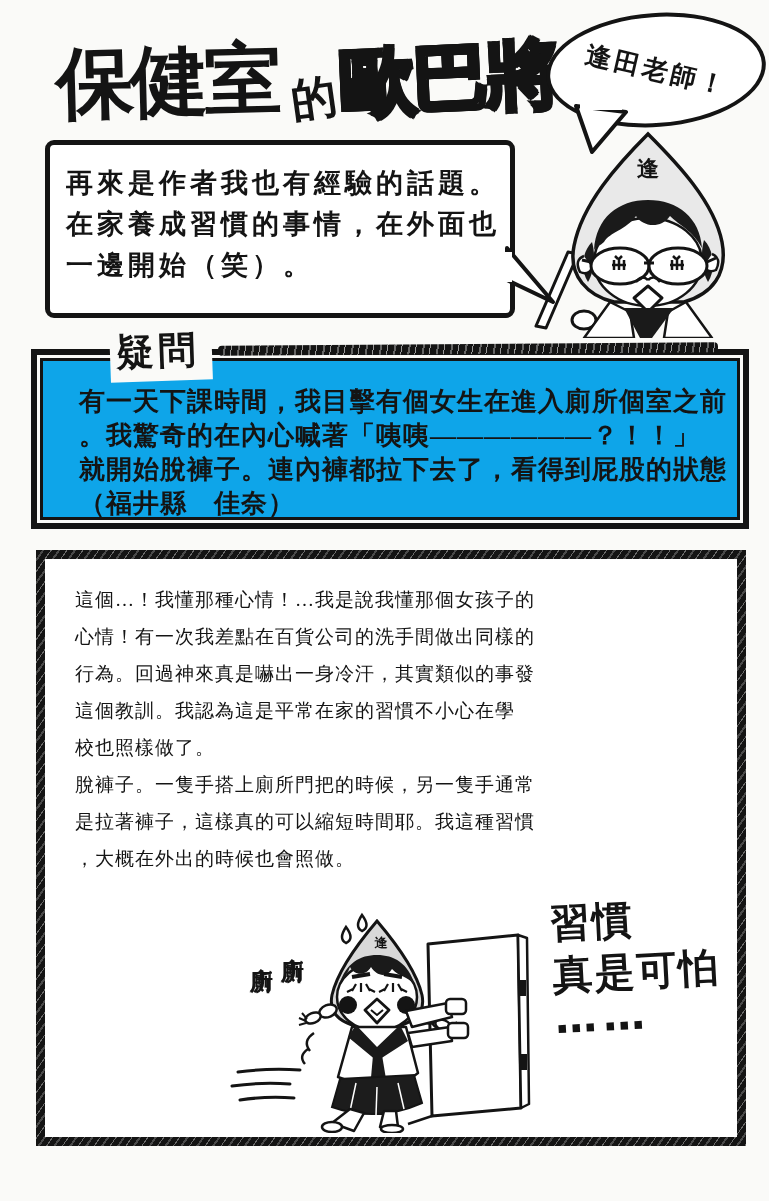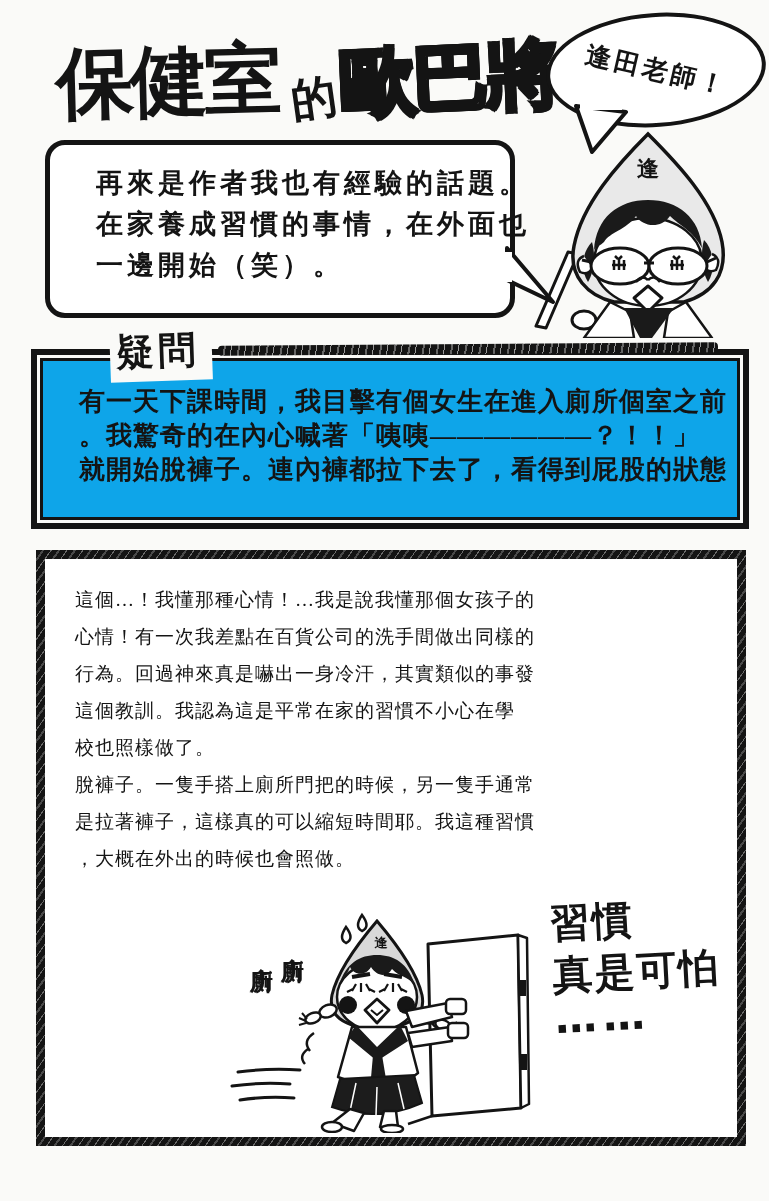--- a/index.html
+++ b/index.html
@@ -16,21 +16,21 @@
     transform:rotate(-2.5deg);font-family:"DejaVu Sans",sans-serif;}
   
   .bubble{position:absolute;left:546px;top:13px;width:212px;height:106px;background:#fff;
     border:4px solid #141414;border-radius:50%;transform:rotate(-4deg);z-index:2;
     display:flex;align-items:center;justify-content:center;}
   .bubble-text{transform:rotate(17deg);font-size:26px;font-weight:700;letter-spacing:3px;
     white-space:nowrap;font-family:"DejaVu Sans",sans-serif;}
   .bubble-tail{position:absolute;left:562px;top:104px;z-index:3;}
   
   .intro-box{position:absolute;left:45px;top:140px;width:470px;height:178px;background:#fff;
-    border:5px solid #141414;border-radius:20px;box-sizing:border-box;padding:18px 0 0 46px;z-index:1;}
+    border:5px solid #141414;border-radius:9px;box-sizing:border-box;padding:18px 0 0 16px;z-index:1;}
   .intro-line{font-size:27px;line-height:41px;font-weight:600;letter-spacing:4px;white-space:nowrap;}
   .intro-tail{position:absolute;left:505px;top:244px;z-index:2;}
   .teacher{position:absolute;left:518px;top:124px;z-index:1;}
   
   .q-heading{position:absolute;left:110px;top:326px;font-size:38px;font-weight:900;
     background:#fafaf8;padding:0 12px 4px 6px;transform:rotate(-2deg);z-index:4;
     font-family:"DejaVu Sans",sans-serif;letter-spacing:4px;}
   .q-rough-line{position:absolute;left:218px;top:344px;width:500px;height:10px;z-index:4;
     background:repeating-linear-gradient(100deg,#141414 0 6px,#666 6px 8px,#141414 8px 13px,#999 13px 14px);
     transform:rotate(-0.4deg);border-radius:4px;}
@@ -121,20 +121,21 @@
     <polygon points="106,184 156,184 134,214 122,214" fill="#1a1a1a"></polygon>
   </svg>
 
   <div class="q-heading">疑問</div>
   <div class="q-rough-line"></div>
 
   <div class="q-box">
     <div class="q-line">有一天下課時間，我目擊有個女生在進入廁所個室之前</div>
     <div class="q-line">。我驚奇的在內心喊著「咦咦――――――？！！」</div>
     <div class="q-line">就開始脫褲子。連內褲都拉下去了，看得到屁股的狀態</div>
+    <div class="q-line">（福井縣　佳奈）</div>
   </div>
 
   <div class="a-box">
     <div class="a-line">這個…！我懂那種心情！…我是說我懂那個女孩子的</div>
     <div class="a-line">心情！有一次我差點在百貨公司的洗手間做出同樣的</div>
     <div class="a-line">行為。回過神來真是嚇出一身冷汗，其實類似的事發</div>
     <div class="a-line">這個教訓。我認為這是平常在家的習慣不小心在學</div>
     <div class="a-line">校也照樣做了。</div>
     <div class="a-line">脫褲子。一隻手搭上廁所門把的時候，另一隻手通常</div>
     <div class="a-line">是拉著褲子，這樣真的可以縮短時間耶。我這種習慣</div>

